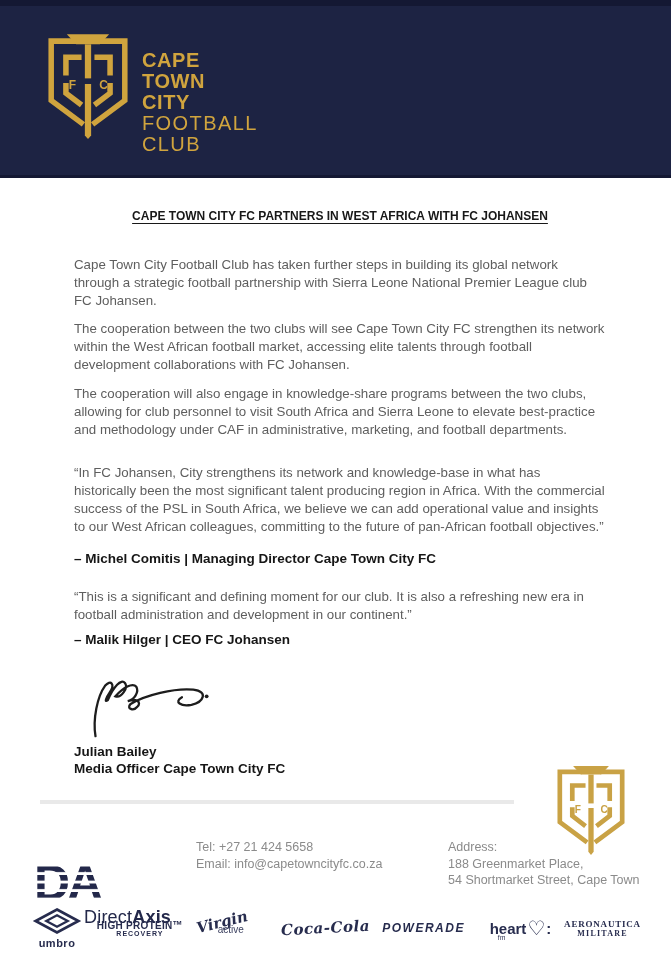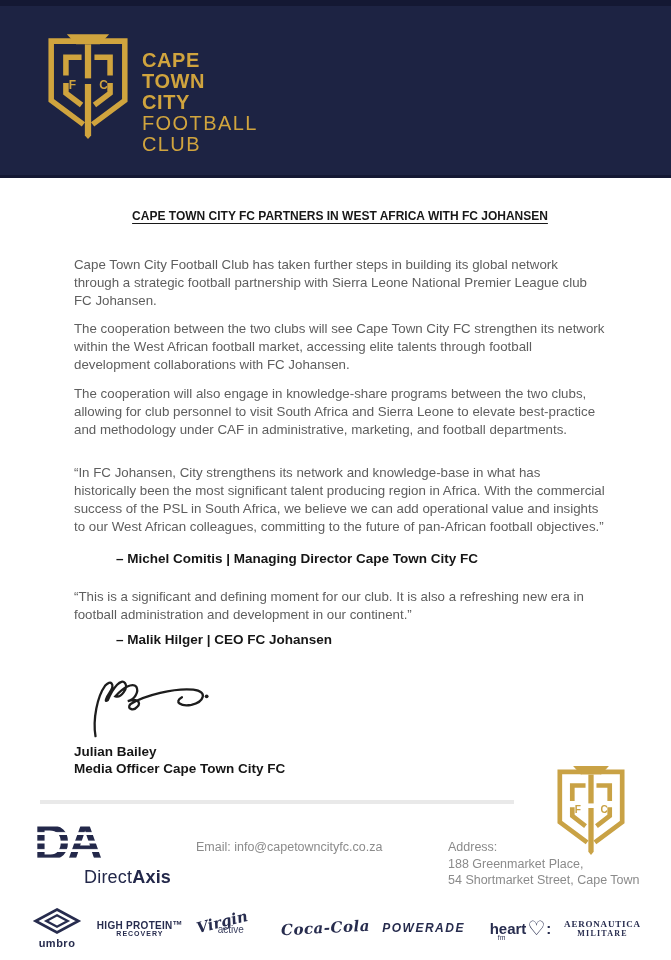--- a/index.html
+++ b/index.html
@@ -16,28 +16,28 @@
   .crest-header{position:absolute;top:28px;left:42px;}
   .wordmark{position:absolute;top:44px;left:142px;color:#d0a43e;}
   .wm-bold{font-size:20px;line-height:21px;font-weight:bold;letter-spacing:.6px;}
   .wm-light{font-size:20px;line-height:21px;font-weight:normal;letter-spacing:1.4px;}
   
   .abs{position:absolute;left:74px;width:532px;}
   .headline{top:209px;text-align:center;font-size:12px;font-weight:bold;color:#181818;
     text-decoration:underline;text-underline-offset:3px;}
   .para{font-size:13.3px;line-height:18px;color:#5e5e5e;}
   .p1{top:256px}.p2{top:320px}.p3{top:385px}.q1{top:464px}.q2{top:588px}
-  .attrib{font-size:13.5px;font-weight:bold;color:#161616;margin-left:42px;}
+  .attrib{font-size:13.5px;font-weight:bold;color:#161616;}
   .a1{top:551px}.a2{top:632px}
   .sig{position:absolute;top:664px;left:86px;}
   .signer{top:744px;font-size:13.5px;font-weight:bold;color:#161616;line-height:16.5px;}
   
   .crest-bottom{position:absolute;top:766px;left:552px;}
   .divider{position:absolute;top:800px;left:40px;width:474px;height:4px;background:#e9e9e9;}
-  .directaxis{position:absolute;top:818px;left:36px;}
+  .directaxis{position:absolute;top:858px;left:36px;}
   .da-word{font-size:18px;color:#23284a;margin-top:1px;letter-spacing:.2px;}
   .da-word .w1{font-weight:normal;margin-left:48px;}
   .da-word .w2{font-weight:bold;}
   .contact{position:absolute;top:839px;left:196px;font-size:12.5px;line-height:16.5px;color:#8b8b8b;}
   .address{position:absolute;top:839px;left:448px;font-size:12.5px;line-height:16.5px;color:#8b8b8b;}
   
   .sponsors{position:absolute;top:903px;left:30px;width:611px;height:50px;
     display:flex;align-items:center;justify-content:space-between;color:#272c4e;}
   .sp{text-align:center;}
   .umbro-label{font-size:11px;font-weight:bold;letter-spacing:.5px;margin-top:-1px;}
@@ -142,20 +142,21 @@
         </pattern>
       </defs>
       <text x="-2" y="42" font-family="Liberation Sans, sans-serif" font-weight="bold" font-size="50" letter-spacing="-3" fill="url(#dax)">DA</text>
     </svg>
     <div class="da-word">
       <span class="w1">Direct</span><span class="w2">Axis</span>
     </div>
   </div>
 
   <div class="contact">
+    <div>Tel: +27 21 424 5658</div>
     <div>Email: info@capetowncityfc.co.za</div>
   </div>
 
   <div class="address">
     <div>Address:</div>
     <div>188 Greenmarket Place,</div>
     <div>54 Shortmarket Street, Cape Town</div>
   </div>
 
   <div class="sponsors">

